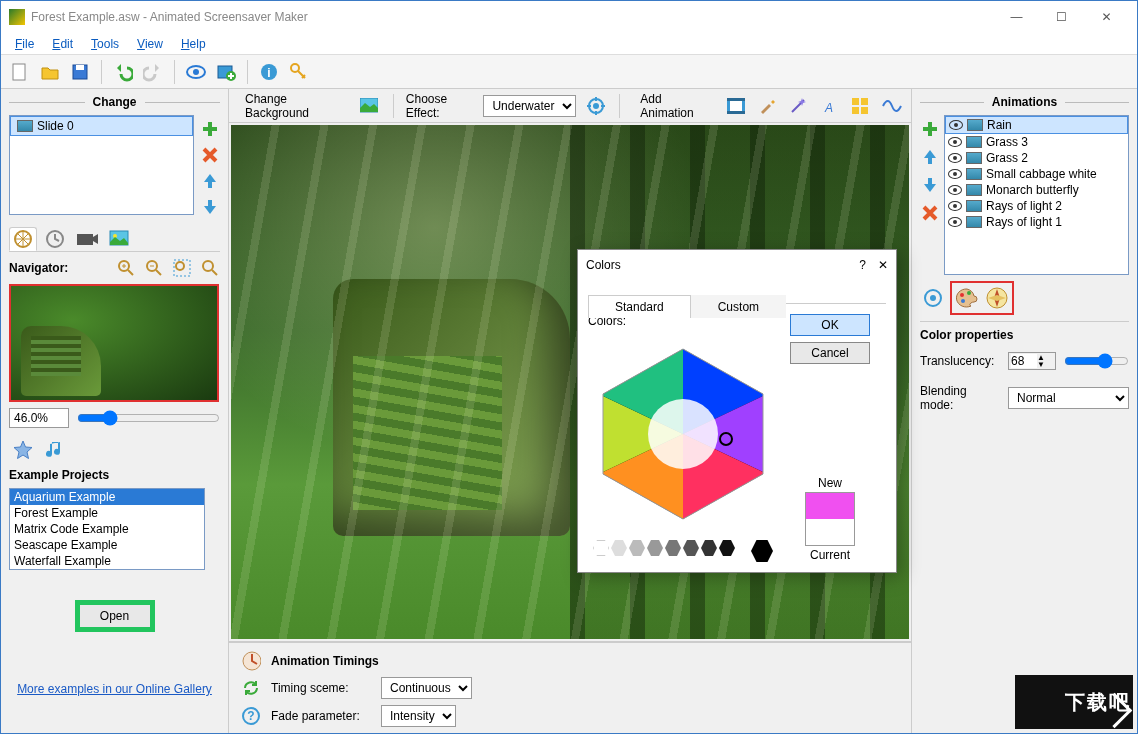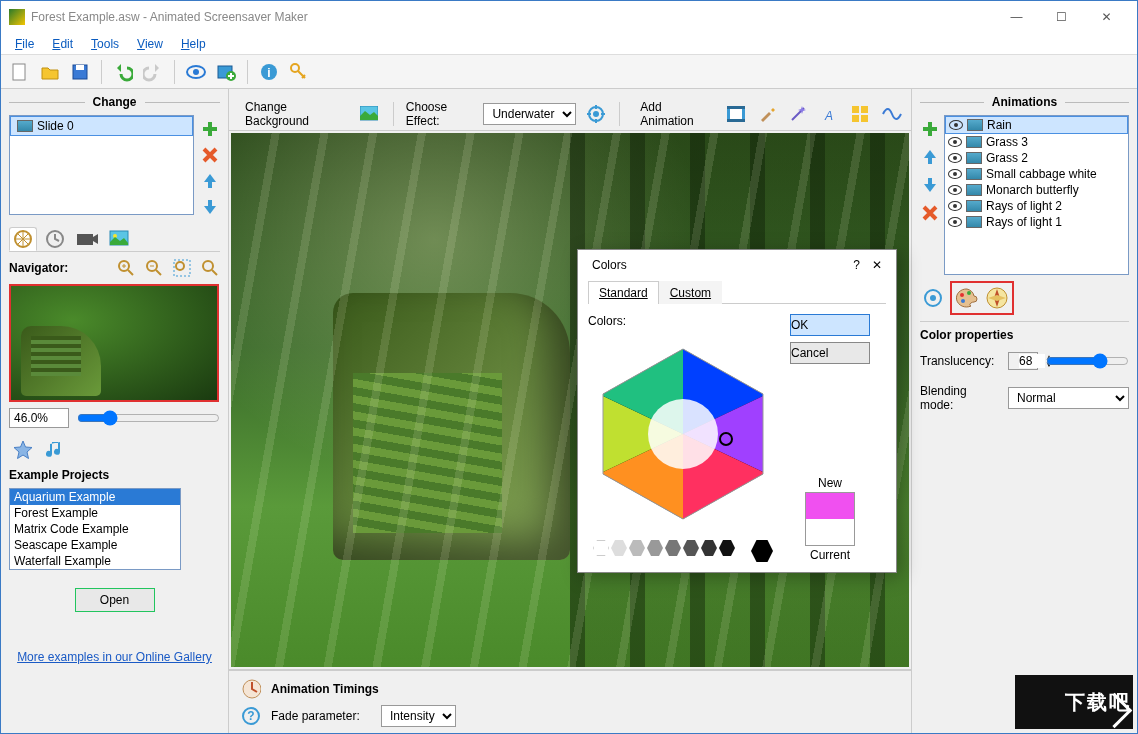--- a/index.html
+++ b/index.html
@@ -39,28 +39,28 @@
 
 .navrow { display: flex; align-items: center; gap: 8px; }
 .navimg { width: 210px; height: 118px; border: 2px solid #e03030; background: radial-gradient(ellipse at 30% 30%, #4a8a2a, #1a3a10); position: relative; overflow: hidden; }
 .navimg::before { content:""; position:absolute; left:10px; top:40px; width:80px; height:70px; background: linear-gradient(135deg,#3a5a1a,#6a9a3a); border-radius: 10px 40px 5px 5px; }
 .navimg::after { content:""; position:absolute; left:20px; top:50px; width:50px; height:40px; background: repeating-linear-gradient(0deg,#5a8a3a 0 4px,#3a5a1a 4px 8px); }
 
 .zoompct { width: 60px; border: 1px solid #999; padding: 2px 4px; background: #fff; }
 .zoomslider { flex: 1; }
 input[type=range] { width: 100%; }
 
-.examples { border: 1px solid #7a9ac5; background: #fff; width: 172px; }
+.examples { border: 1px solid #7a9ac5; background: #fff; width: 196px; }
 .exlist div { padding: 1px 4px; }
 .exlist div.sel { background: #2a7ad5; color: #fff; }
-.openbtn { width: 80px; padding: 4px; border: 1px solid #22c55e; background: #e8e8e8; margin: 12px auto; display: block; text-align: center; }
+.openbtn { width: 80px; padding: 4px; border: 5px solid #22c55e; background: #e8e8e8; margin: 24px auto; display: block; text-align: center; }
 .linktext { color: #1a5ac5; text-decoration: underline; text-align: center; display: block; margin-top: 20px; }
 
 .centercol { flex: 1; display: flex; flex-direction: column; }
-.cmdbar { height: 34px; display: flex; align-items: center; padding: 0 8px; gap: 8px; border-bottom: 1px solid #ccc; margin-top: 8px; }
+.cmdbar { height: 34px; display: flex; align-items: center; padding: 0 8px; gap: 8px; border-bottom: 1px solid #ccc; }
 .cmdbtn { padding: 4px 8px; }
 select { border: 1px solid #999; padding: 2px 4px; background: #fff; height: 22px; }
 
 .canvas { flex: 1; background: #333; margin: 2px; position: relative; overflow: hidden; }
 .forestbg { position: absolute; inset: 0; background:
   radial-gradient(ellipse at 30% 20%, rgba(255,255,200,0.3), transparent 40%),
   linear-gradient(180deg, #2a4a1a 0%, #3a6a2a 40%, #5a9a3a 70%, #4a8a2a 100%);
 }
 .forestbg::before { content:""; position:absolute; left:15%; top:30%; width:35%; height:50%; background: linear-gradient(135deg,#3a5a1a,#8aaa5a); border-radius: 20px 60px 10px 10px; box-shadow: inset -20px -20px 40px rgba(0,0,0,0.5); }
 .forestbg::after { content:""; position:absolute; left:18%; top:45%; width:22%; height:30%; background: repeating-linear-gradient(10deg,#6a9a3a 0 8px,#4a7a2a 8px 16px); }
@@ -80,36 +80,36 @@
 .eye::after { content:""; position:absolute; left:4px; top:2px; width:4px; height:4px; background:#333; border-radius:50%; }
 .thumb { width: 16px; height: 12px; background: linear-gradient(#5ac,#38a); border: 1px solid #666; }
 
 .proptabs { display: flex; gap: 4px; align-items: center; }
 .redbox { border: 2px solid #e03030; padding: 2px; display: flex; gap: 4px; }
 .propicon { width: 26px; height: 26px; display: flex; align-items: center; justify-content: center; }
 
 .proplabel { font-weight: bold; }
 .proprow { display: flex; align-items: center; gap: 8px; margin: 4px 0; }
 .colorswatch { width: 42px; height: 22px; background: #f050f0; border: 1px solid #999; }
-.spinbox { width: 30px; border: 1px solid #999; padding: 1px 10px; display:flex; align-items:flex-start; }
+.spinbox { width: 48px; border: 1px solid #999; padding: 1px 2px; display:flex; align-items:flex-start; }
 .spinbox input { border:none; width:26px; }
 
 .previewbtn { position: absolute; bottom: 10px; right: 10px; border: 1px solid #2a7ad5; background: #eaf4ff; padding: 6px 16px; display: flex; align-items: center; gap: 6px; }
 
 
 .dialog { position: absolute; left: 576px; top: 248px; width: 320px; background: #fff; border: 1px solid #888; box-shadow: 4px 4px 18px rgba(0,0,0,0.3); z-index: 50; }
-.dlgtitle { padding: 8px 14px; display: flex; align-items: center; font-size: 13px; }
+.dlgtitle { padding: 8px 8px; display: flex; align-items: center; font-size: 13px; }
 .dlgtitle span { flex: 1; }
 .dlgtabs { display: flex; border-bottom: 1px solid #ccc; margin: 0 10px; }
-.dlgtab { padding: 4px 10px; border: 1px solid #ccc; border-bottom: none; background: #fff; position: relative; top: 1px; text-decoration: underline; }
+.dlgtab { padding: 4px 26px; border: 1px solid #ccc; border-bottom: none; background: #fff; position: relative; top: 15px; }
 .dlgtab.inactive { background: #f4f4f4; border-color: transparent; }
 .dlgbody { padding: 10px; display: flex; gap: 12px; }
 .hexpicker { width: 190px; height: 200px; position: relative; }
 .dlgside { width: 80px; display: flex; flex-direction: column; gap: 6px; }
-.dlgbtn { border: 1px solid #888; padding: 3px 0; text-align: left; background: #e8e8e8; }
+.dlgbtn { border: 1px solid #888; padding: 3px 0; text-align: center; background: #e8e8e8; }
 .dlgbtn.primary { background: #cde5ff; border-color: #2a7ad5; }
 .newcurr { margin-top: auto; text-align: center; }
 .ncbox { width: 50px; height: 54px; margin: 2px auto; border: 1px solid #999; background: linear-gradient(#f050f0 50%, #fff 50%); }
 
 .grayrow { display: flex; gap: 2px; margin-top: 6px; justify-content: center; }
 .grayhex { width: 16px; height: 16px; clip-path: polygon(25% 0, 75% 0, 100% 50%, 75% 100%, 25% 100%, 0 50%); }
 
 .watermark { position: absolute; right: 4px; bottom: 4px; width: 118px; height: 54px; background: #111; color: #fff; font-size: 20px; font-weight: bold; display: flex; align-items: center; justify-content: center; z-index: 100; letter-spacing: 2px; padding-left: 48px; }
 .watermark::after { content:""; position:absolute; right:6px; bottom:6px; width:22px; height:22px; border:3px solid #fff; border-left:none; border-top:none; transform: rotate(-45deg); }
 
@@ -394,20 +394,30 @@
 
     <div class="bottompanel">
       <div class="bprow">
         <div class="icbtn">
             <svg width="22" height="22">
               <circle cx="11" cy="11" r="9" fill="#f5e5d5" stroke="#c0905a"></circle>
               <path d="M11 4v7l5 3" stroke="#c0502a" stroke-width="2" fill="none"></path>
             </svg>
           </div>
         <b>Animation Timings</b>
+      </div>
+      <div class="bprow">
+        <div class="icbtn">
+            <svg width="20" height="20">
+              <path d="M4 10a6 6 0 0 1 11-3M16 10a6 6 0 0 1-11 3" fill="none" stroke="#3aaa3a" stroke-width="2"></path>
+              <path d="M15 3v4h-4M5 17v-4h4" fill="none" stroke="#3aaa3a" stroke-width="2"></path>
+            </svg>
+          </div>
+        <span style="width:100px">Timing sceme:</span>
+        <select><option>Continuous</option></select>
       </div>
       <div class="bprow">
         <div class="icbtn">
             <svg width="20" height="20">
               <circle cx="10" cy="10" r="8" fill="none" stroke="#3a9ad5" stroke-width="2"></circle>
               <text x="10" y="14" text-anchor="middle" fill="#3a9ad5" font-size="12" font-weight="bold">?</text>
             </svg>
           </div>
         <span style="width:100px">Fade parameter:</span>
         <select><option>Intensity</option></select>

